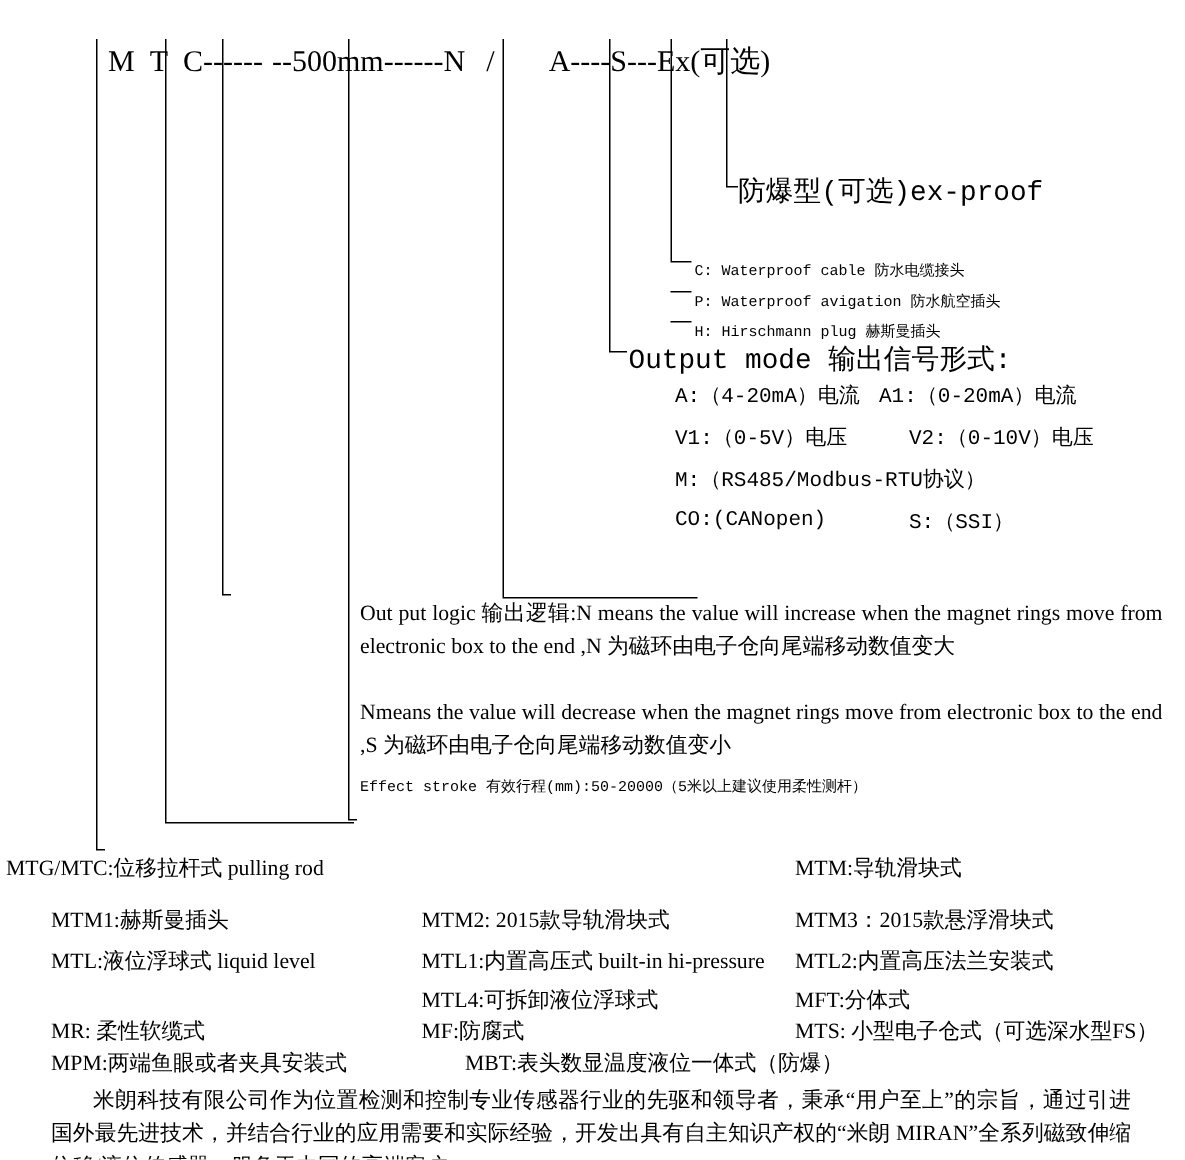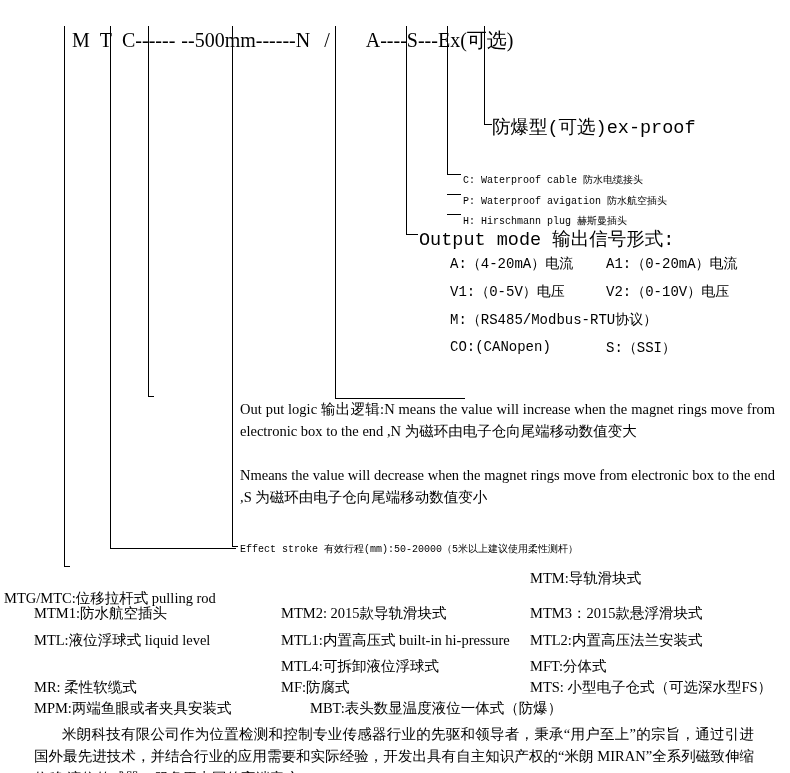--- a/index.html
+++ b/index.html
@@ -121,39 +121,39 @@
 
   <div class="tb s18" style="left:492px; top:114px;">防爆型(可选)ex-proof</div>
 
   <div class="tb s16" style="left:463px; top:173px;">C: Waterproof cable 防水电缆接头</div>
   <div class="tb s16" style="left:463px; top:194px;">P: Waterproof avigation 防水航空插头</div>
   <div class="tb s16" style="left:463px; top:214px;">H: Hirschmann plug 赫斯曼插头</div>
 
   <div class="tb s18" style="left:419px; top:226px;">Output mode 输出信号形式:</div>
 
   <div class="tb s17" style="left:450px; top:255px;">A:（4-20mA）电流</div>
-  <div class="tb s17" style="left:606px; top:255px;">A1:（0-20mA）电流</div>
+  <div class="tb s17" style="left:586px; top:255px;">A1:（0-20mA）电流</div>
 
   <div class="tb s17" style="left:450px; top:283px;">V1:（0-5V）电压</div>
   <div class="tb s17" style="left:606px; top:283px;">V2:（0-10V）电压</div>
 
   <div class="tb s17" style="left:450px; top:311px;">M:（RS485/Modbus-RTU协议）</div>
 
   <div class="tb s17" style="left:450px; top:339px;">CO:(CANopen)</div>
   <div class="tb s17" style="left:606px; top:339px;">S:（SSI）</div>
 
   <div class="block-just" style="left:240px; top:464px; width:535px;">Nmeans the value will decrease when the magnet rings move from electronic box to the end ,S 为磁环由电子仓向尾端移动数值变小</div>
   <div class="block-just" style="left:240px; top:398px; width:535px;">Out put logic 输出逻辑:N means the value will increase when the magnet rings move from electronic box to the end ,N 为磁环由电子仓向尾端移动数值变大</div>
 
-  <div class="tb s16" style="left:240px; top:542px;">Effect stroke 有效行程(mm):50-20000（5米以上建议使用柔性测杆）</div>
+  <div class="tb s16" style="left:240px; top:517px;">Effect stroke 有效行程(mm):50-20000（5米以上建议使用柔性测杆）</div>
 
-  <div class="opt" style="left:4px;   top:569px;margin-top:20px;">MTG/MTC:位移拉杆式 pulling rod</div>
+  <div class="opt" style="left:4px;   top:569px;">MTG/MTC:位移拉杆式 pulling rod</div>
   <div class="opt" style="left:530px; top:569px;">MTM:导轨滑块式</div>
 
-  <div class="opt" style="left:34px;  top:604px;">MTM1:防水航空插头</div>
+  <div class="opt" style="left:34px;  top:604px;">MTM1:赫斯曼插头</div>
   <div class="opt" style="left:281px; top:604px;">MTM2: 2015款导轨滑块式</div>
   <div class="opt" style="left:530px; top:604px;">MTM3：2015款悬浮滑块式</div>
 
   <div class="opt" style="left:34px;  top:631px;">MTL:液位浮球式 liquid level</div>
   <div class="opt" style="left:281px; top:631px;">MTL1:内置高压式 built-in hi-pressure</div>
   <div class="opt" style="left:530px; top:631px;">MTL2:内置高压法兰安装式</div>
 
   <div class="opt" style="left:281px; top:657px;">MTL4:可拆卸液位浮球式</div>
   <div class="opt" style="left:530px; top:657px;">MFT:分体式</div>
 

